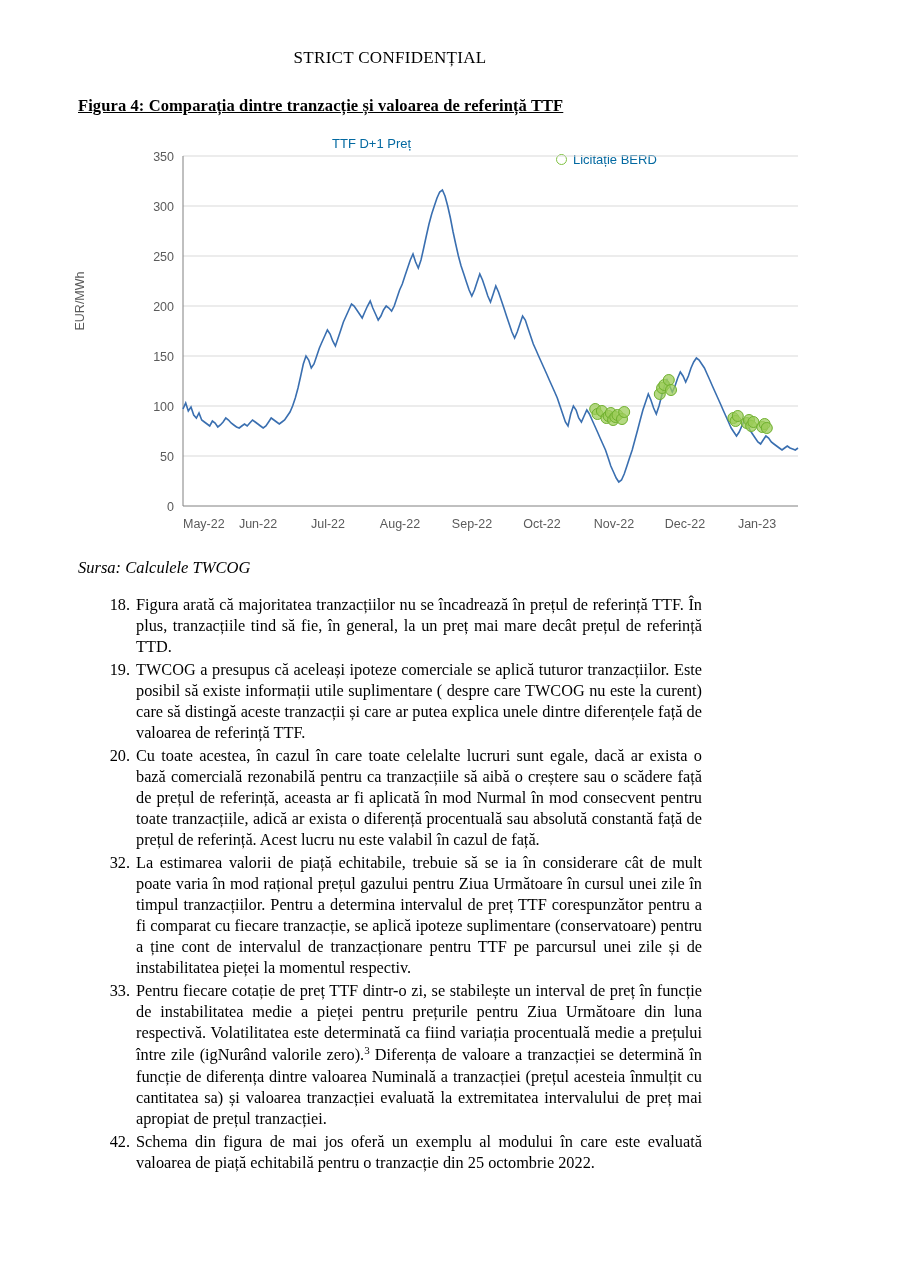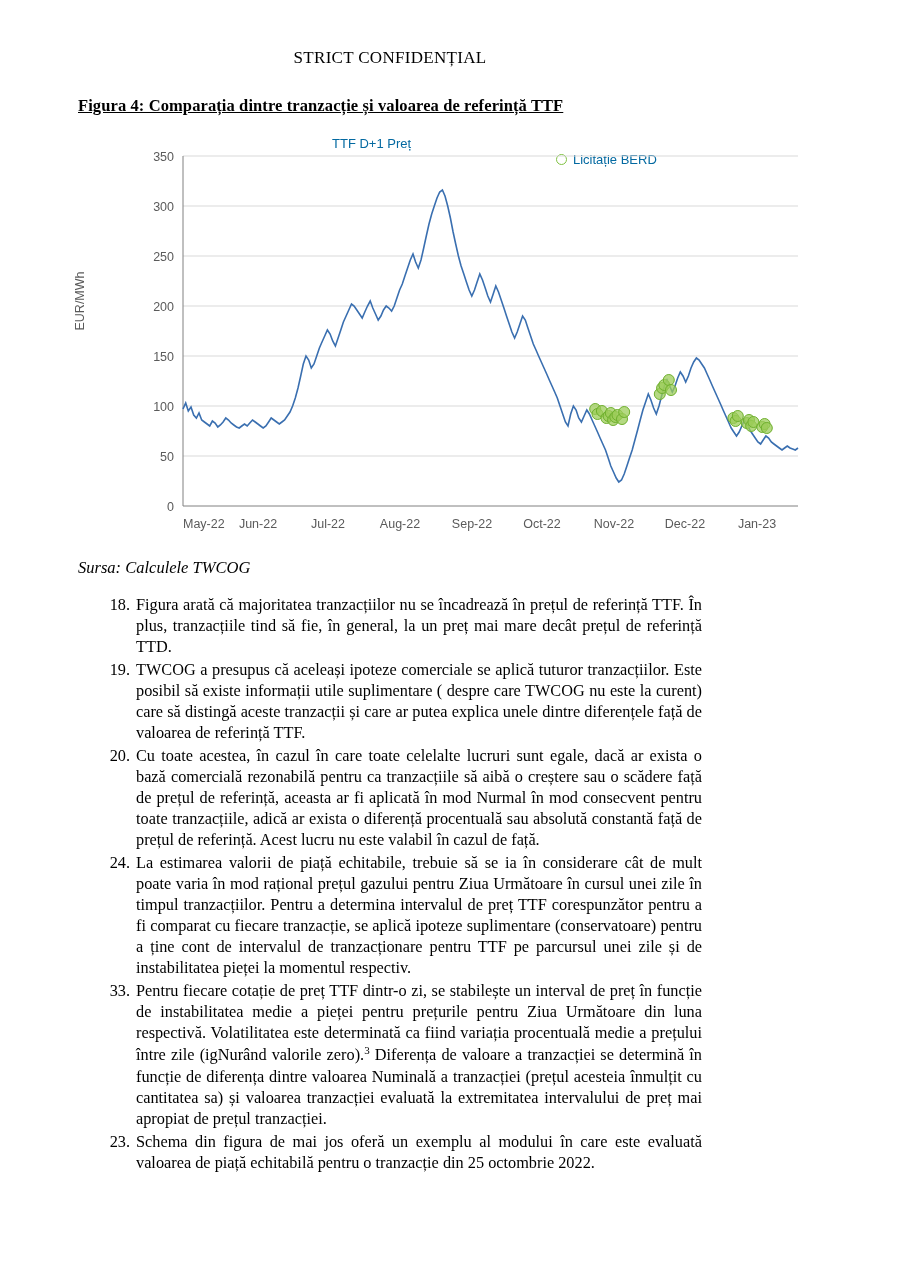--- a/index.html
+++ b/index.html
@@ -218,26 +218,26 @@
     </li>
     <li>
       <span class="num">19.</span>
       <span>TWCOG a presupus că aceleași ipoteze comerciale se aplică tuturor tranzacțiilor. Este posibil să existe informații utile suplimentare ( despre care TWCOG nu este la curent) care să distingă aceste tranzacții și care ar putea explica unele dintre diferențele față de valoarea de referință TTF.</span>
     </li>
     <li>
       <span class="num">20.</span>
       <span>Cu toate acestea, în cazul în care toate celelalte lucruri sunt egale, dacă ar exista o bază comercială rezonabilă pentru ca tranzacțiile să aibă o creștere sau o scădere față de prețul de referință, aceasta ar fi aplicată în mod Nurmal în mod consecvent pentru toate tranzacțiile, adică ar exista o diferență procentuală sau absolută constantă față de prețul de referință. Acest lucru nu este valabil în cazul de față.</span>
     </li>
     <li>
-      <span class="num">24.</span>
+      <span class="num">32.</span>
       <span>La estimarea valorii de piață echitabile, trebuie să se ia în considerare cât de mult poate varia în mod rațional prețul gazului pentru Ziua Următoare în cursul unei zile în timpul tranzacțiilor. Pentru a determina intervalul de preț TTF corespunzător pentru a fi comparat cu fiecare tranzacție, se aplică ipoteze suplimentare (conservatoare) pentru a ține cont de intervalul de tranzacționare pentru TTF pe parcursul unei zile și de instabilitatea pieței la momentul respectiv.</span>
     </li>
     <li>
       <span class="num">33.</span>
       <span>Pentru fiecare cotație de preț TTF dintr-o zi, se stabilește un interval de preț în funcție de instabilitatea medie a pieței pentru prețurile pentru Ziua Următoare din luna respectivă. Volatilitatea este determinată ca fiind variația procentuală medie a prețului între zile (igNurând valorile zero).</span><sup class="fn">3</sup><span> Diferența de valoare a tranzacției se determină în funcție de diferența dintre valoarea Numinală a tranzacției (prețul acesteia înmulțit cu cantitatea sa) și valoarea tranzacției evaluată la extremitatea intervalului de preț mai apropiat de prețul tranzacției.</span>
     </li>
     <li>
-      <span class="num">23.</span>
+      <span class="num">42.</span>
       <span>Schema din figura de mai jos oferă un exemplu al modului în care este evaluată valoarea de piață echitabilă pentru o tranzacție din 25 octombrie 2022.</span>
     </li>
   </ol>
 
 </div>
 
 </body></html>

